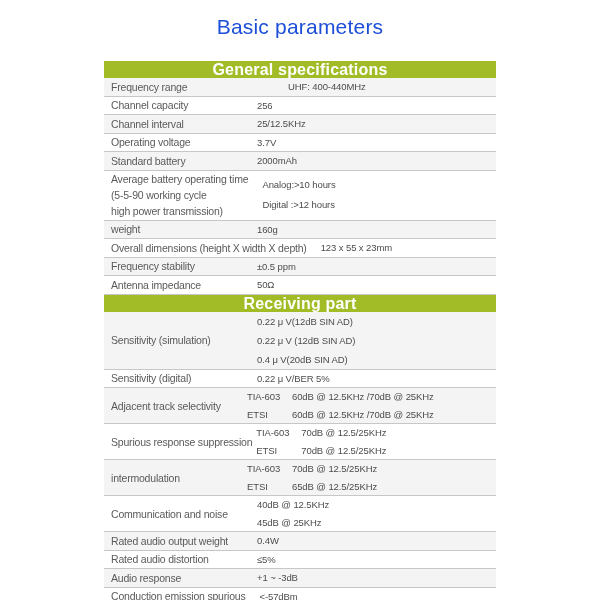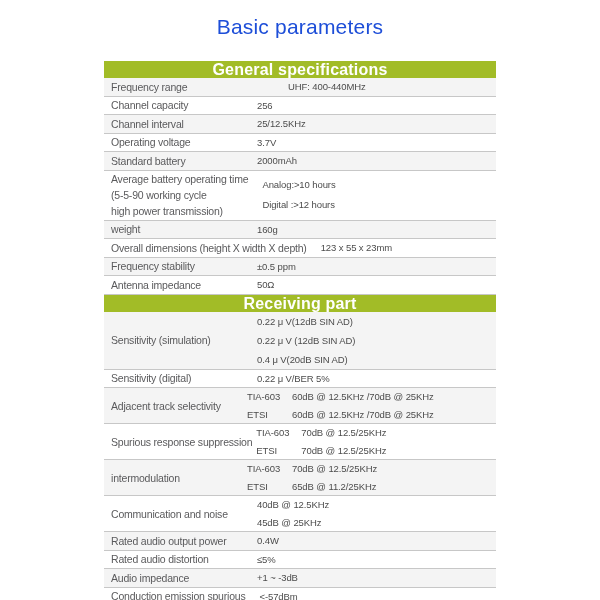--- a/index.html
+++ b/index.html
@@ -210,45 +210,45 @@
     </div>
     <div class="row h2 alt">
       <div class="cell-label">intermodulation</div>
       <div class="cell-standards">
         <div class="std-line">
           <span class="std-name">TIA-603</span>
           <span class="std-value">70dB @ 12.5/25KHz</span>
         </div>
         <div class="std-line">
           <span class="std-name">ETSI</span>
-          <span class="std-value">65dB @ 11.2/25KHz</span>
+          <span class="std-value">65dB @ 12.5/25KHz</span>
         </div>
       </div>
     </div>
     <div class="row h2">
       <div class="cell-label">Communication and noise</div>
       <div class="cell-values">
         <div class="value-line">40dB @ 12.5KHz</div>
         <div class="value-line">45dB @ 25KHz</div>
       </div>
     </div>
     <div class="row h1 alt">
-      <div class="cell-label">Rated audio output power</div>
+      <div class="cell-label">Rated audio output weight</div>
       <div class="cell-values">
         <div class="value-line">0.4W</div>
       </div>
     </div>
     <div class="row h1">
       <div class="cell-label">Rated audio distortion</div>
       <div class="cell-values">
         <div class="value-line">≤5%</div>
       </div>
     </div>
     <div class="row h1 alt">
-      <div class="cell-label">Audio impedance</div>
+      <div class="cell-label">Audio response</div>
       <div class="cell-values">
         <div class="value-line">+1 ~ -3dB</div>
       </div>
     </div>
     <div class="row h1">
       <div class="cell-label">Conduction emission spurious</div>
       <div class="cell-values">
         <div class="value-line">&lt;-57dBm</div>
       </div>
     </div>

